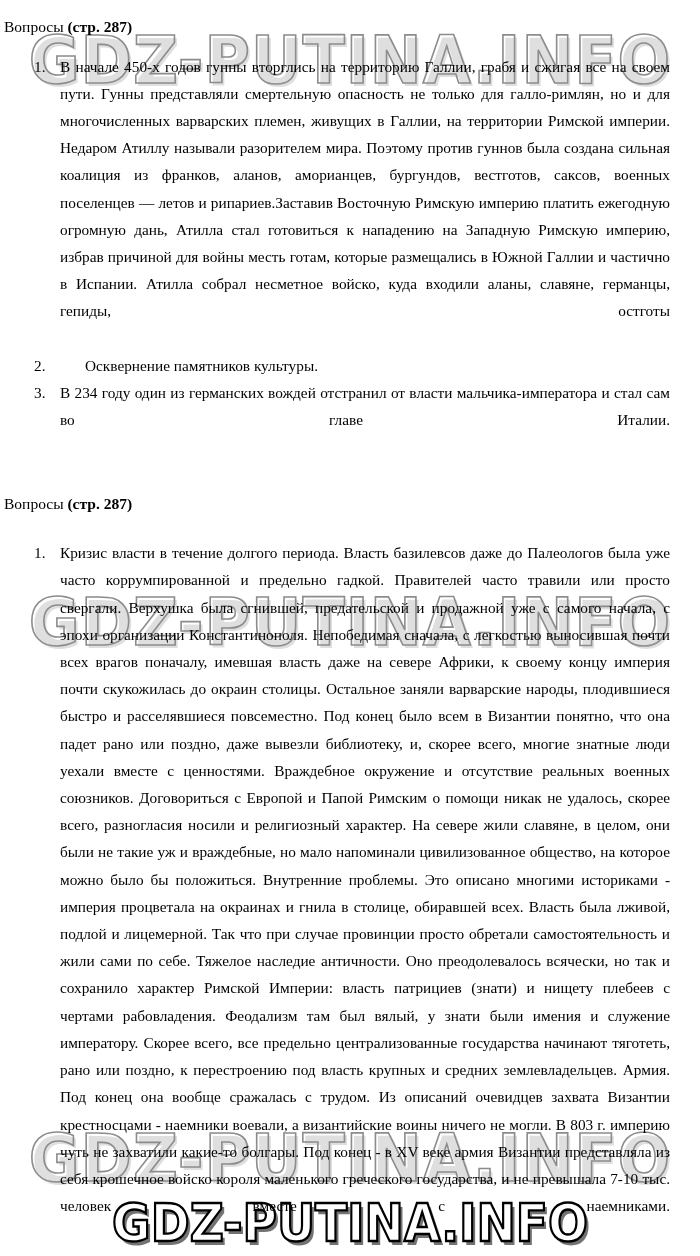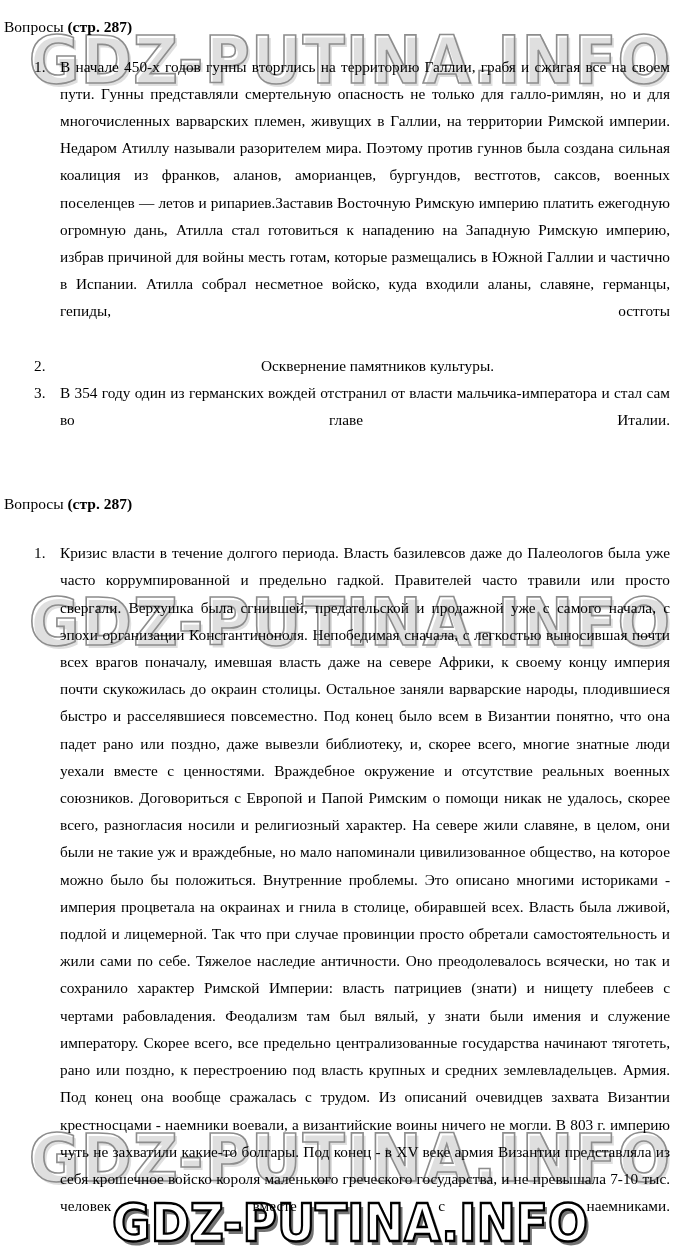--- a/index.html
+++ b/index.html
@@ -65,21 +65,21 @@
     padding-right: 26px;
     text-align: justify;
     font-family: Liberation Serif, serif;
   }
   
   .qitem > .body::after {
     content: "";
     display: inline-block;
     width: 100%;
   }
-  .noflow > .body { text-align: center; margin-left: 25px; }
+  .noflow > .body { text-align: left; margin-left: 25px; }
   .noflow > .body::after { content: none; }
 
   .spacer-lg { height: 34px; }
 
   
   .wm {
     position: absolute;
     left: 0;
     width: 700px;
     text-align: center;
@@ -140,21 +140,21 @@
       <li class="qitem">
         <span class="num">1.</span>
         <span class="body">В начале 450-х годов гунны вторглись на территорию Галлии, грабя и сжигая все на своем пути. Гунны представляли смертельную опасность не только для галло-римлян, но и для многочисленных варварских племен, живущих в Галлии, на территории Римской империи. Недаром Атиллу называли разорителем мира. Поэтому против гуннов была создана сильная коалиция из франков, аланов, аморианцев, бургундов, вестготов, саксов, военных поселенцев — летов и рипариев.Заставив Восточную Римскую империю платить ежегодную огромную дань, Атилла стал готовиться к нападению на Западную Римскую империю, избрав причиной для войны месть готам, которые размещались в Южной Галлии и частично в Испании. Атилла собрал несметное войско, куда входили аланы, славяне, германцы, гепиды, остготы</span>
       </li>
       <li class="qitem noflow">
         <span class="num">2.</span>
         <span class="body">Осквернение памятников культуры.</span>
       </li>
       <li class="qitem">
         <span class="num">3.</span>
-        <span class="body">В 354 году один из германских вождей отстранил от власти мальчика-императора и стал сам во главе Италии.</span>
+        <span class="body">В 234 году один из германских вождей отстранил от власти мальчика-императора и стал сам во главе Италии.</span>
       </li>
     </ol>
 
     <div class="spacer-lg"></div>
 
     <div class="heading">
       <span class="hd-bold">Вопросы</span><span class="hd-norm"> (стр. 287)</span>
     </div>
 
     <div style="height:26px"></div>

